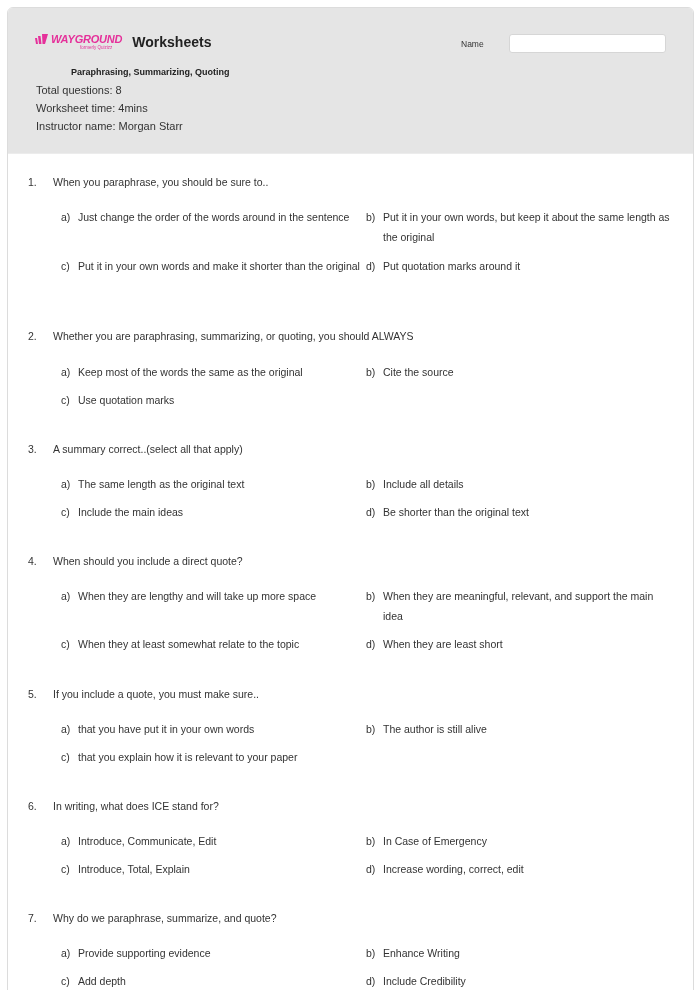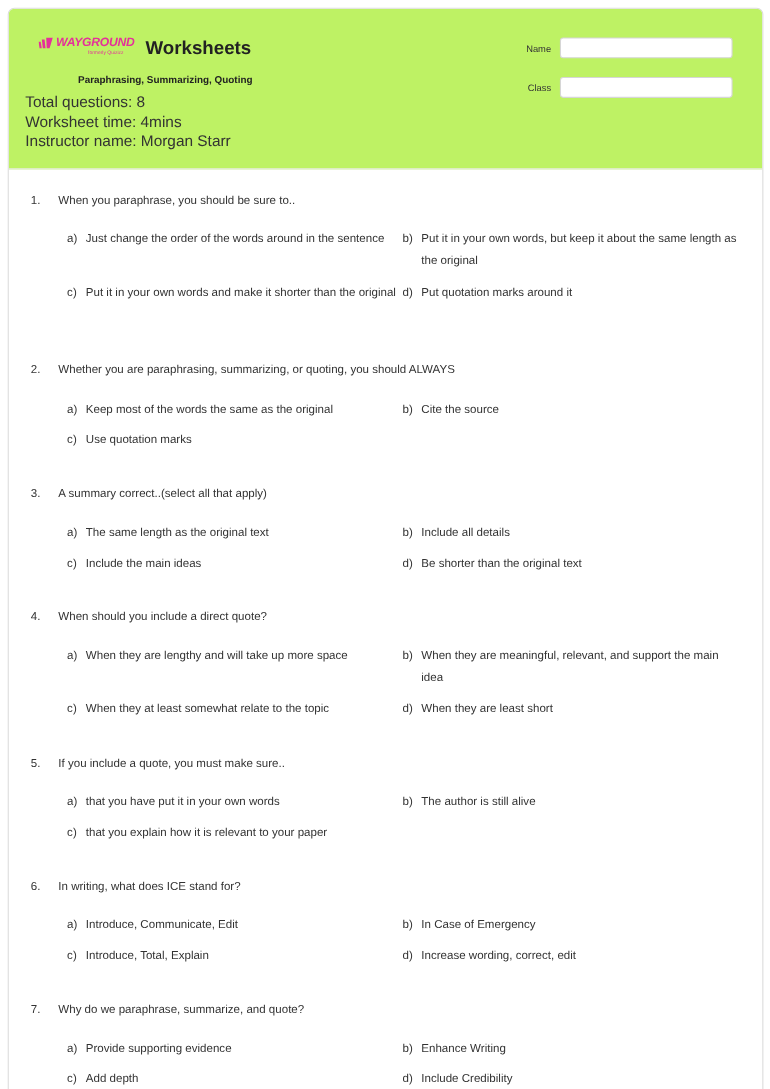--- a/index.html
+++ b/index.html
@@ -1,28 +1,28 @@
 <!DOCTYPE html>
 <html><head>
 <meta charset="utf-8">
 <style>
   html, body { margin:0; padding:0; background:#ffffff; }
   body { width:700px; height:990px; overflow:hidden; font-family:"Liberation Sans", sans-serif; color:#333; position:relative; }
   .card { position:absolute; left:7px; top:7px; width:685px; height:1000px; border:1px solid #dcdcdc; border-radius:6px; background:#fff; overflow:hidden; }
-  .header { height:145px; background:#bef264; border-bottom:1px solid #ececec; position:relative; }
+  .header { height:145px; background:#e5e5e5; border-bottom:1px solid #ececec; position:relative; }
   .brand { position:absolute; left:27px; top:25px; display:flex; align-items:flex-start; }
   .logo { display:flex; flex-direction:column; align-items:flex-end; }
   .logo-main { color:#e5309a; font-weight:bold; font-style:italic; font-size:11px; letter-spacing:-0.2px; line-height:12px; display:flex; align-items:center; }
   .logo-mark { display:inline-block; margin-right:2px; }
   .logo-sub { color:#e5309a; font-size:4.5px; line-height:6px; margin-right:10px; }
-  .app-name { font-weight:bold; font-size:17px; color:#222; margin-left:10px; margin-top:1px; }
+  .app-name { font-weight:bold; font-size:14px; color:#222; margin-left:10px; margin-top:1px; }
   .ws-title { position:absolute; left:27px; top:59px; font-weight:bold; font-size:9px; color:#222;padding-left:36px; }
-  .meta { position:absolute; left:15px; font-size:14px; color:#333; }
+  .meta { position:absolute; left:28px; font-size:11px; color:#333; }
   .field-row { position:absolute; right:27px; display:flex; align-items:center; }
-  .field-label { font-size:8.5px; color:#333; width:40px; text-align:right; margin-right:8px; }
+  .field-label { font-size:8.5px; color:#333; width:40px; margin-right:8px; }
   .field-input { width:157px; height:19px; border:1px solid #d6d6d6; border-radius:3px; background:#fff; box-sizing:border-box; }
   .questions { position:absolute; left:0; top:146px; width:100%; }
   .q-text { position:absolute; left:28px; font-size:10.5px; color:#333; display:flex; }
   .q-num { width:25px; }
   .opt { position:absolute; font-size:10.5px; line-height:20px; color:#333; display:flex; }
   .opt-letter { width:17px; flex:none; }
   .opt-text { flex:1; }
 </style>
 </head>
 <body>
@@ -45,24 +45,20 @@
     </div>
     <div class="ws-title">Paraphrasing, Summarizing, Quoting</div>
     <div class="meta" style="top:76px">Total questions: 8</div>
     <div class="meta" style="top:94px">Worksheet time: 4mins</div>
     <div class="meta" style="top:112px">Instructor name: Morgan Starr</div>
 
     <div class="field-row" style="top:26px">
       <span class="field-label">Name</span>
       <div class="field-input"></div>
     </div>
-    <div class="field-row" style="top:62px">
-      <span class="field-label">Class</span>
-      <div class="field-input"></div>
-    </div>
   </div>
 </div>
 
 <div class="questions" style="top:0">
 
   <div>
     <div class="q-text" style="top:176px">
       <span class="q-num">1.</span>
       <span>When you paraphrase, you should be sure to..</span>
     </div>

